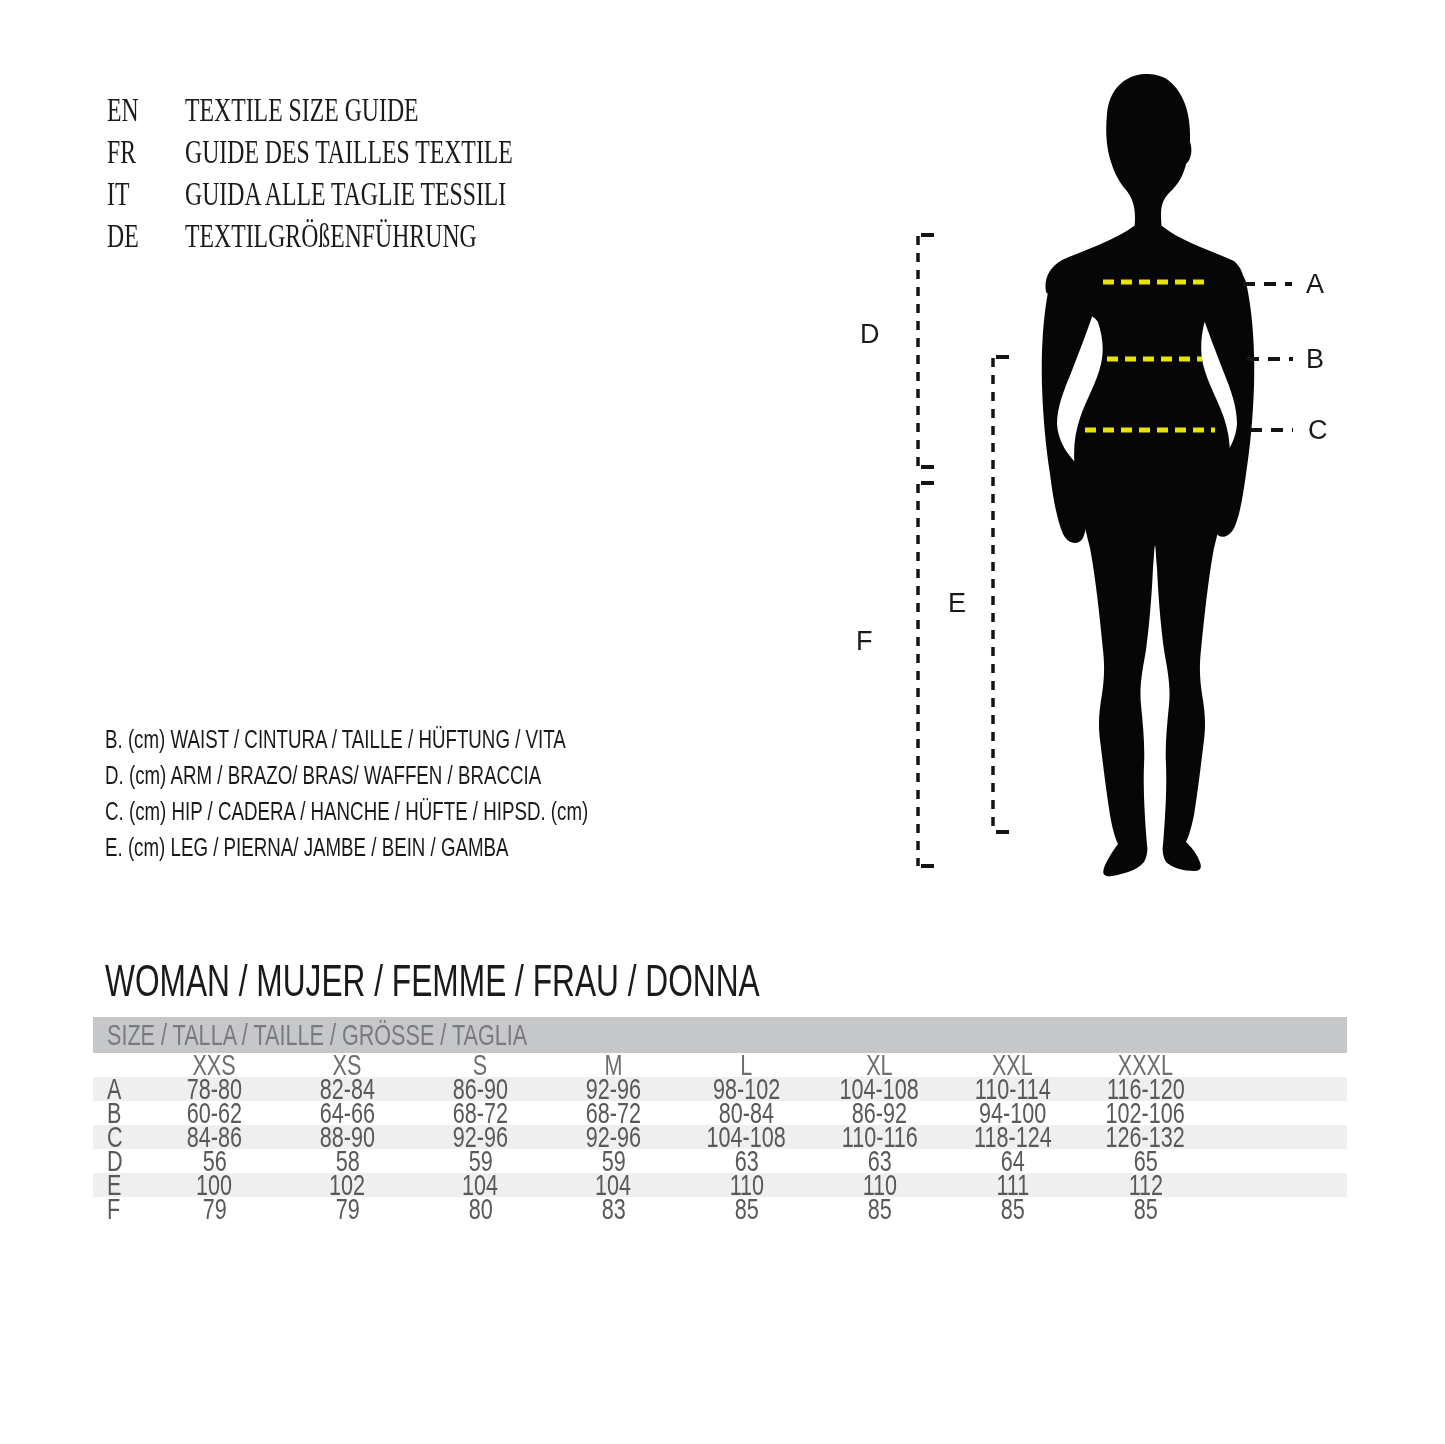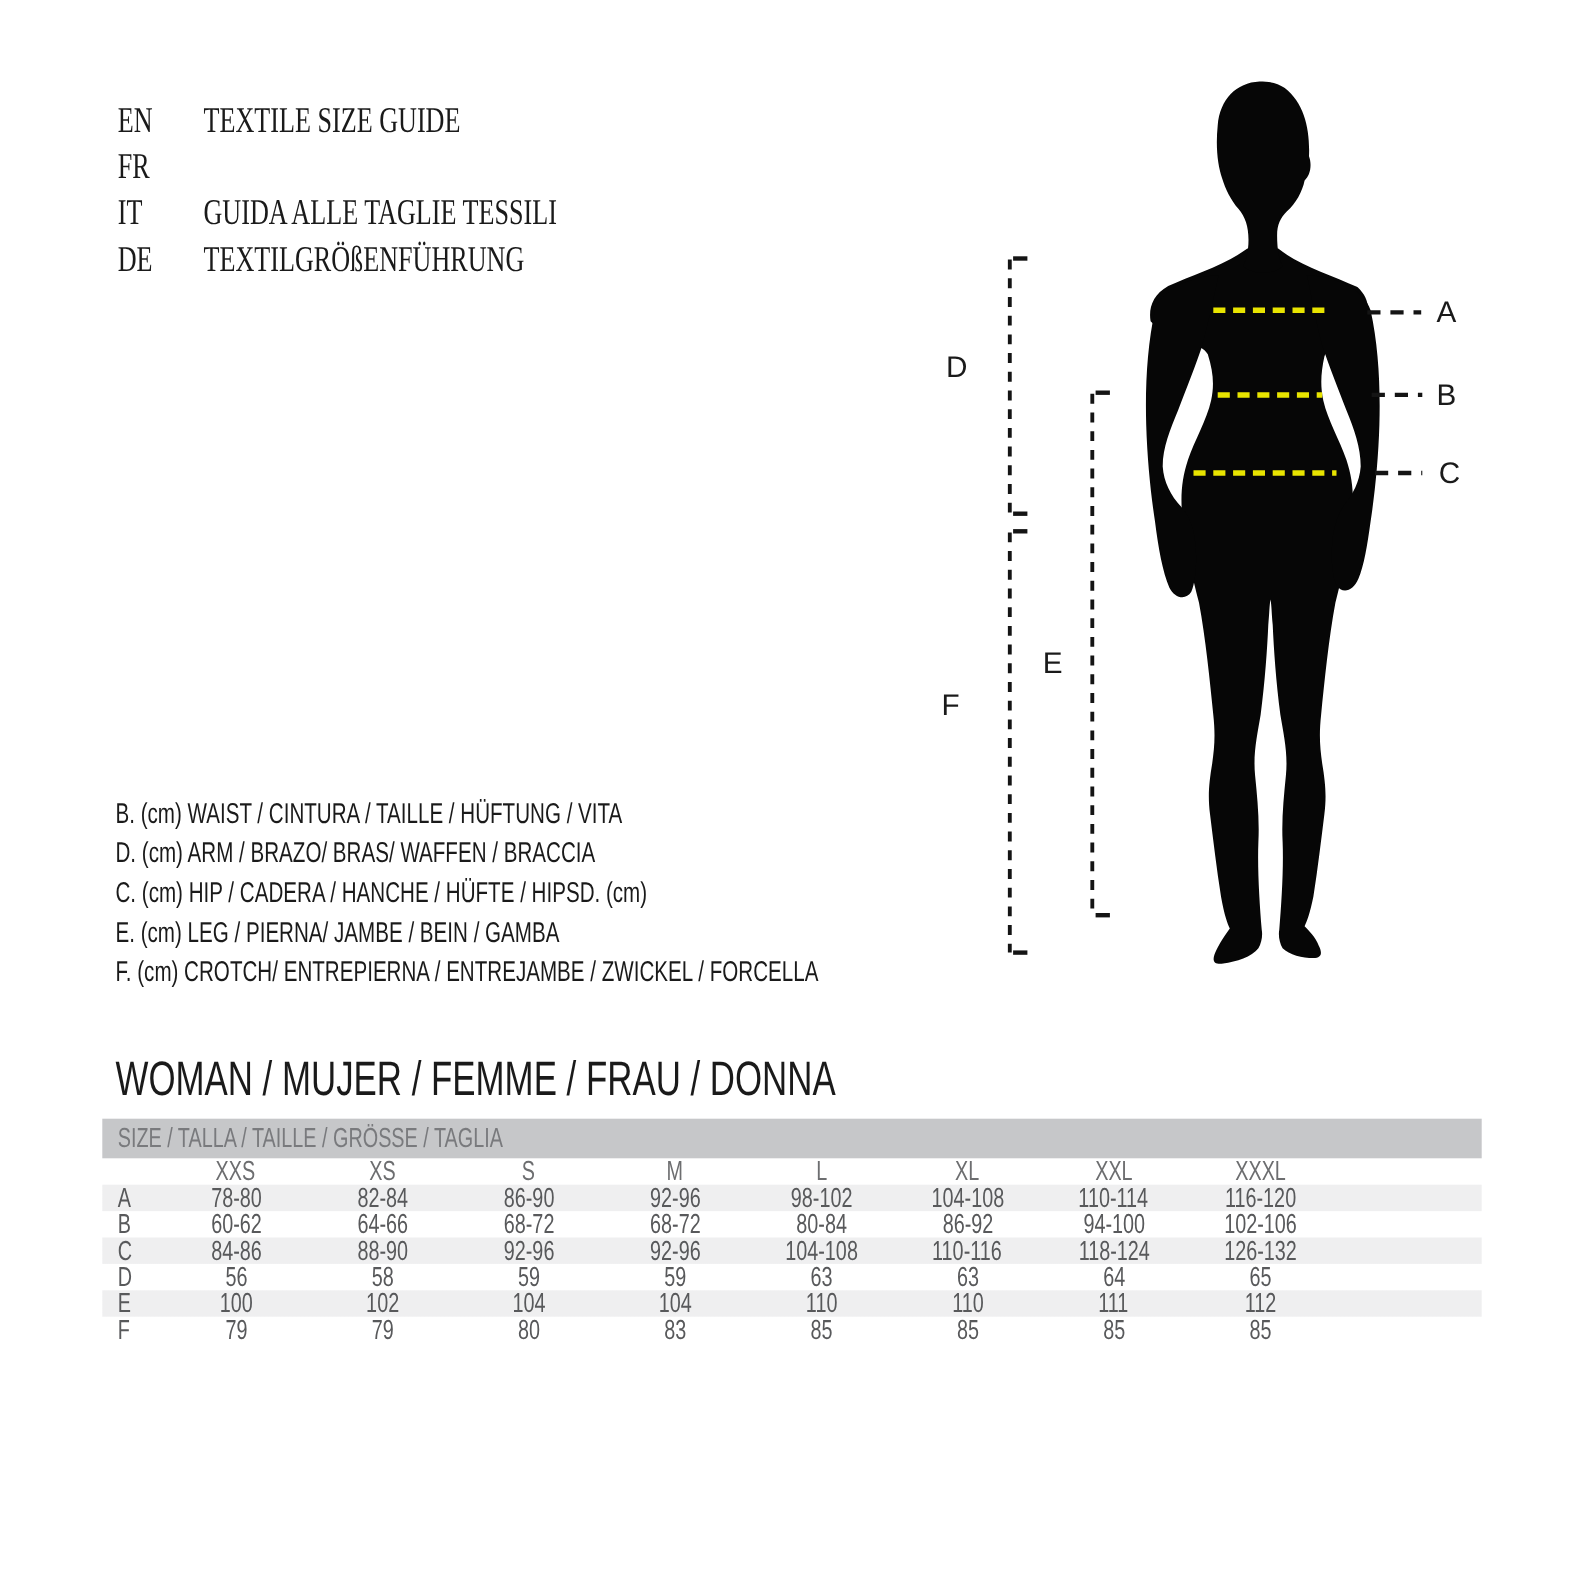--- a/index.html
+++ b/index.html
@@ -17,40 +17,41 @@
   .lang-row{display:flex;height:42px;align-items:center;font-family:Liberation Serif, serif;}
   .lang-row .code{width:78px;flex:0 0 78px;}
 
   .figure-svg{position:absolute;left:830px;top:60px;width:515px;height:830px;}
 
   .legend-block{position:absolute;left:105px;top:721px;font-size:26px;}
   .legend-line{height:36px;display:flex;align-items:center;}
 
   .section-title{position:absolute;left:105px;top:964px;font-size:44px;line-height:34px;}
 
-  .size-table{position:absolute;left:93px;top:1017px;width:1254px;font-size:25px;}
+  .size-table{position:absolute;left:93px;top:1017px;width:1254px;font-size:30px;}
   .t-header{height:36px;line-height:36px;background:var(--table-header-bg);color:var(--table-header-text);padding-left:14px;}
   .t-flexrow{display:flex;height:24px;align-items:center;}
   .t-label{flex:0 0 55px;padding-left:14px;color:var(--table-text);}
   .t-cell{flex:0 0 133px;text-align:center;color:var(--table-text);}
   .t-fill{flex:1 1 auto;}
   .t-sizes .t-cell{color:var(--table-sizes-text);}
   .t-row.striped{background:linear-gradient(to bottom, var(--table-stripe) 0 31px, #ffffff 31px);}
   svg text{font-family:"Liberation Sans",sans-serif;}
 </style>
 </head>
 <body>
 
 <div class="lang-block">
     <div class="lang-row">
       <span class="code"><span class="cnd">EN</span></span>
       <span><span class="cnd">TEXTILE SIZE GUIDE</span></span>
     </div>
     <div class="lang-row">
       <span class="code"><span class="cnd">FR</span></span>
+      <span><span class="cnd">GUIDE DES TAILLES TEXTILE</span></span>
     </div>
     <div class="lang-row">
       <span class="code"><span class="cnd">IT</span></span>
       <span><span class="cnd">GUIDA ALLE TAGLIE TESSILI</span></span>
     </div>
     <div class="lang-row">
       <span class="code"><span class="cnd">DE</span></span>
       <span><span class="cnd">TEXTILGRÖßENFÜHRUNG</span></span>
     </div>
   </div>
@@ -180,23 +181,20 @@
     </div>
     <div class="legend-line">
       <span class="cnd">D. (cm) ARM / BRAZO/ BRAS/ WAFFEN / BRACCIA</span>
     </div>
     <div class="legend-line">
       <span class="cnd">C. (cm) HIP / CADERA / HANCHE / HÜFTE / HIPSD. (cm)</span>
     </div>
     <div class="legend-line">
       <span class="cnd">E. (cm) LEG / PIERNA/ JAMBE / BEIN / GAMBA</span>
     </div>
-    <div class="legend-line">
-      <span class="cnd">F. (cm) CROTCH/ ENTREPIERNA / ENTREJAMBE / ZWICKEL / FORCELLA</span>
-    </div>
   </div>
 
 <div class="section-title">
   <span class="cnd">WOMAN / MUJER / FEMME / FRAU / DONNA</span>
 </div>
 
 <div class="size-table">
   <div class="t-header">
     <span class="cnd">SIZE / TALLA / TAILLE / GRÖSSE / TAGLIA</span>
   </div>

